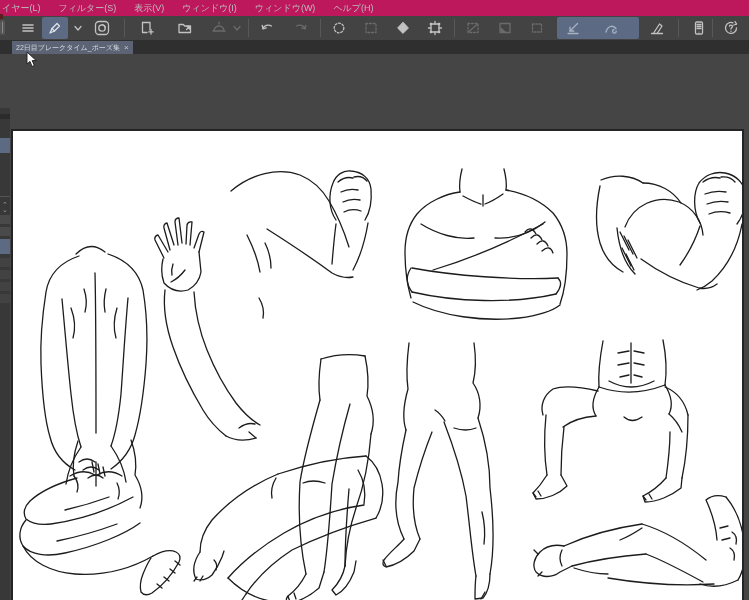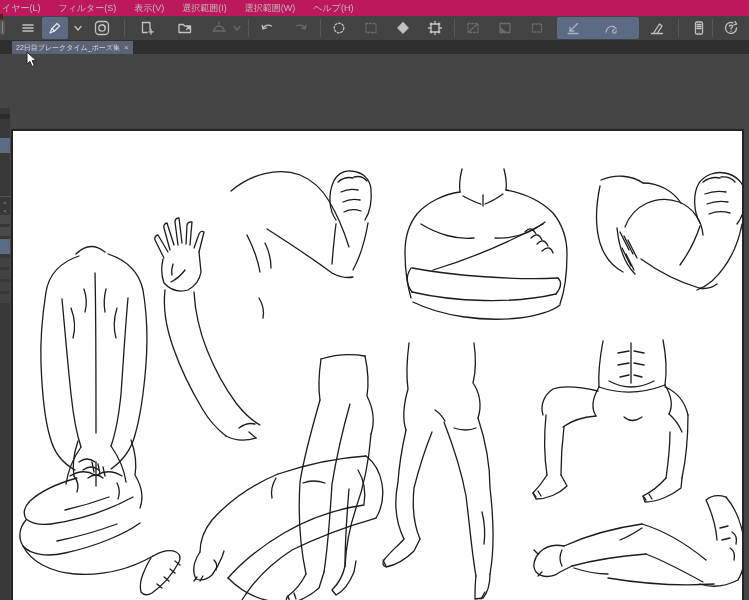--- a/index.html
+++ b/index.html
@@ -38,22 +38,22 @@
   .redmark{position:absolute;background:#5a1f1f;}
   .cursor{position:absolute;left:26px;top:52px;width:12px;height:16px;}
 </style>
 </head>
 <body>
 
 <div class="menubar">
   <span class="mitem">イヤー(L)</span>
   <span class="mitem">フィルター(S)</span>
   <span class="mitem">表示(V)</span>
-  <span class="mitem">選択範囲(I)</span>
-  <span class="mitem">選択範囲(W)</span>
+  <span class="mitem">ウィンドウ(I)</span>
+  <span class="mitem">ウィンドウ(W)</span>
   <span class="mitem">ヘルプ(H)</span>
 </div>
 
 <div class="toolbar">
   <div class="grip"></div>
 
   <div class="tbtn" style="left:17px">
     <svg width="16" height="16" class="ico">
         <path d="M3,5 H13 M3,8 H13 M3,11 H13" stroke-width="1.6"></path>
       </svg>

